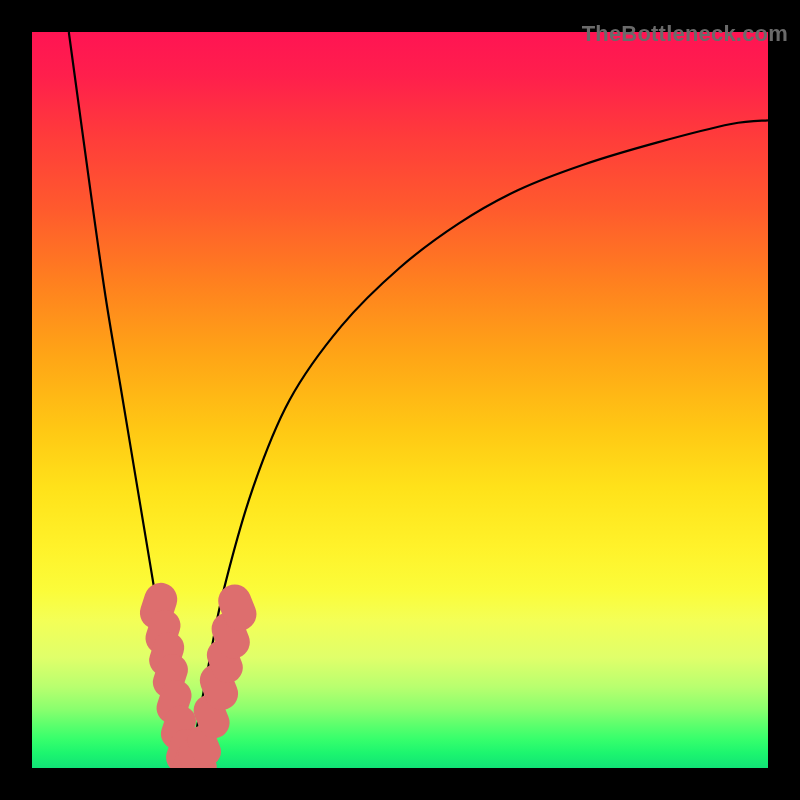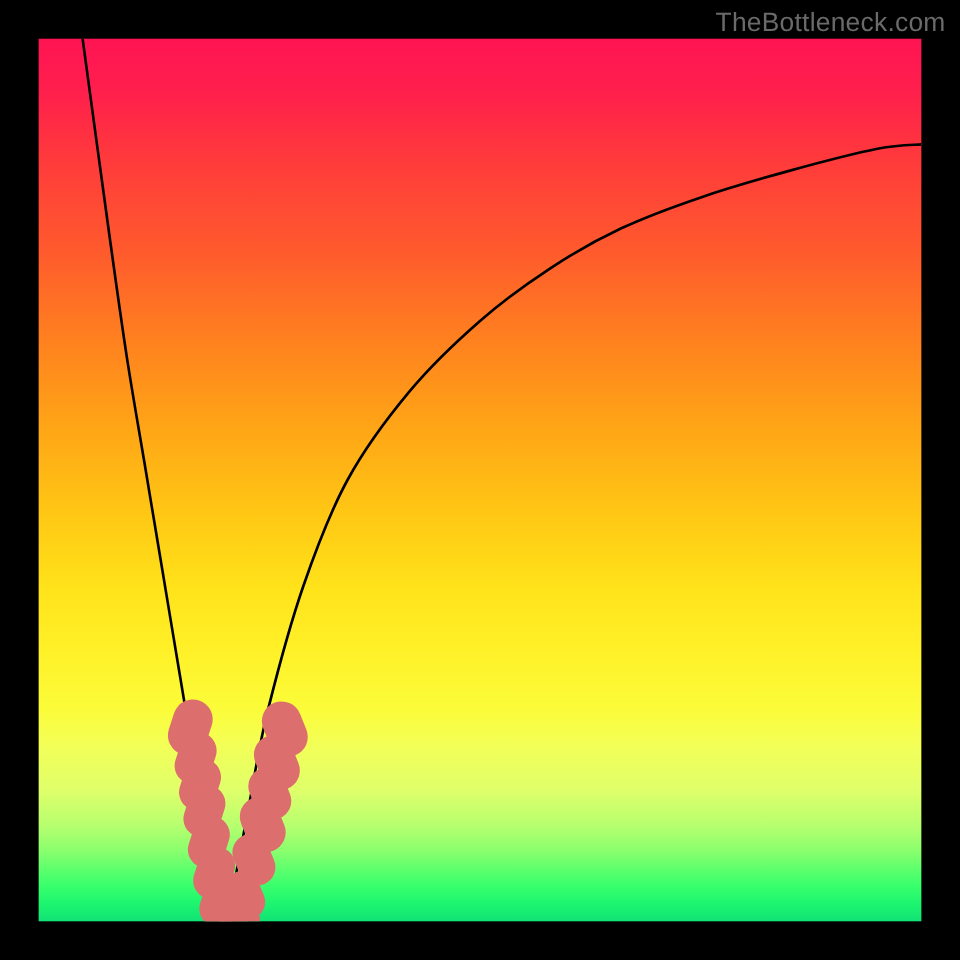--- a/index.html
+++ b/index.html
@@ -46,26 +46,26 @@
       #b8ff6f 89%,
       #8aff6e 92%,
       #5fff6d 94%,
       #38ff6c 96%,
       #1cf56f 98%,
       #11e276 100%
     );
   }
   .watermark {
     position: absolute;
-    top: 6px;
+    top: 21px;
     right: 12px;
     color: #6a6a6a;
     font-size: 22px;
     letter-spacing: 0.2px;
-    font-weight: 400;
+    font-weight: 700;
     user-select: none;
   }
   svg.curves {
     position: absolute;
     left: 0; top: 0;
     width: 736px;
     height: 736px;
   }
   .curve {
     fill: none;

